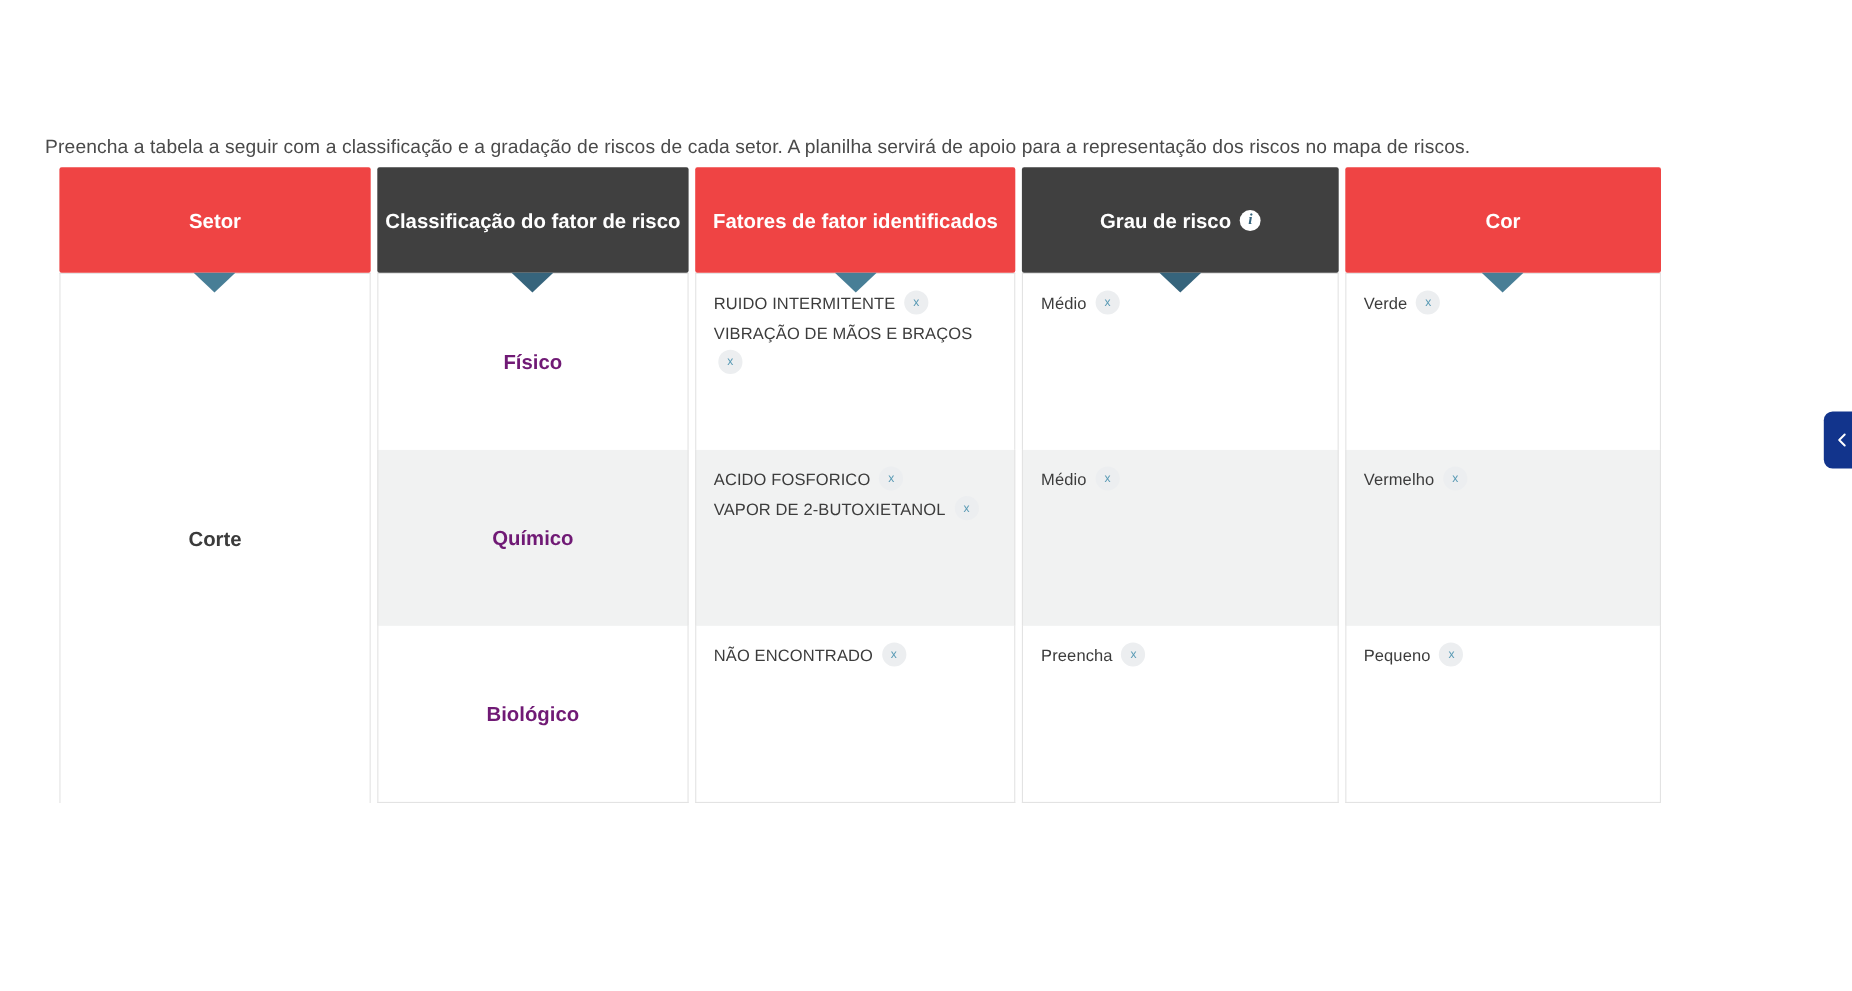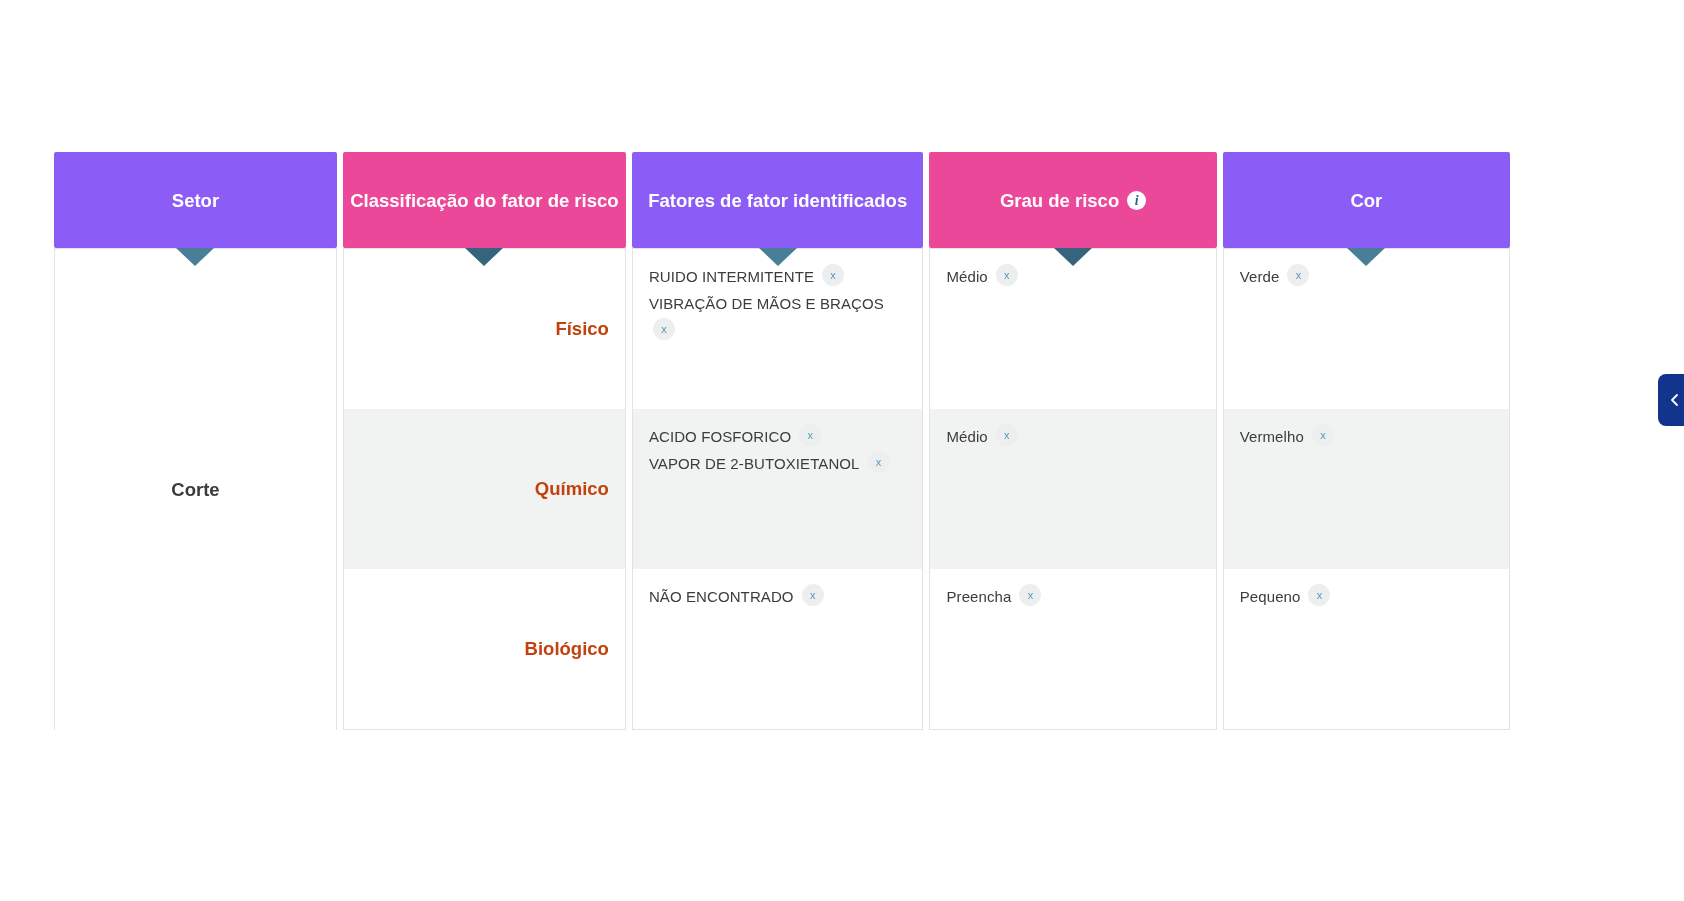--- a/index.html
+++ b/index.html
@@ -60,22 +60,22 @@
     align-items: center;
     justify-content: center;
     text-align: center;
     color: #ffffff;
     font-size: 18.5px;
     font-weight: bold;
     line-height: 25px;
     border-radius: 2px;
     padding: 0 6px;
   }
-  .head-light { background: #8b5cf6; text-align: right; }
-  .head-dark  { background: #ec4899; }
+  .head-light { background: #ef4444; text-align: right; }
+  .head-dark  { background: #404040; }
 
   
   .head-cell::after {
     content: "";
     position: absolute;
     left: 50%;
     bottom: -18px;
     transform: translateX(-50%);
     width: 0;
     height: 0;
@@ -121,24 +121,24 @@
     display: flex;
     align-items: center;
   }
   .cell-sector {
     justify-content: center;
     font-size: 18.5px;
     font-weight: bold;
     color: #3b3b3b;
   }
   .cell-class {
-    justify-content: flex-end;
+    justify-content: center;
     font-size: 18.5px;
     font-weight: bold;
-    color: #c2410c;
+    color: #701a75;
   }
   .cell-tags { align-items: flex-start; }
 
   .tag-list {
     display: block;
     line-height: 27px;
   }
   .tag {
     display: inline;
     font-size: 15px;
@@ -183,20 +183,21 @@
     justify-content: center;
     cursor: pointer;
   }
   .edge-tab svg { display: block; }
 </style>
 </head>
 <body>
 
 <div class="page">
 
+  <p class="intro">Preencha a tabela a seguir com a classificação e a gradação de riscos de cada setor. A planilha servirá de apoio para a representação dos riscos no mapa de riscos.</p>
 
   <div class="table-wrap">
     <table class="risk-table">
       <colgroup>
         <col style="width:19.6%">
         <col style="width:19.6%">
         <col style="width:20.2%">
         <col style="width:19.9%">
         <col style="width:19.9%">
       </colgroup>

